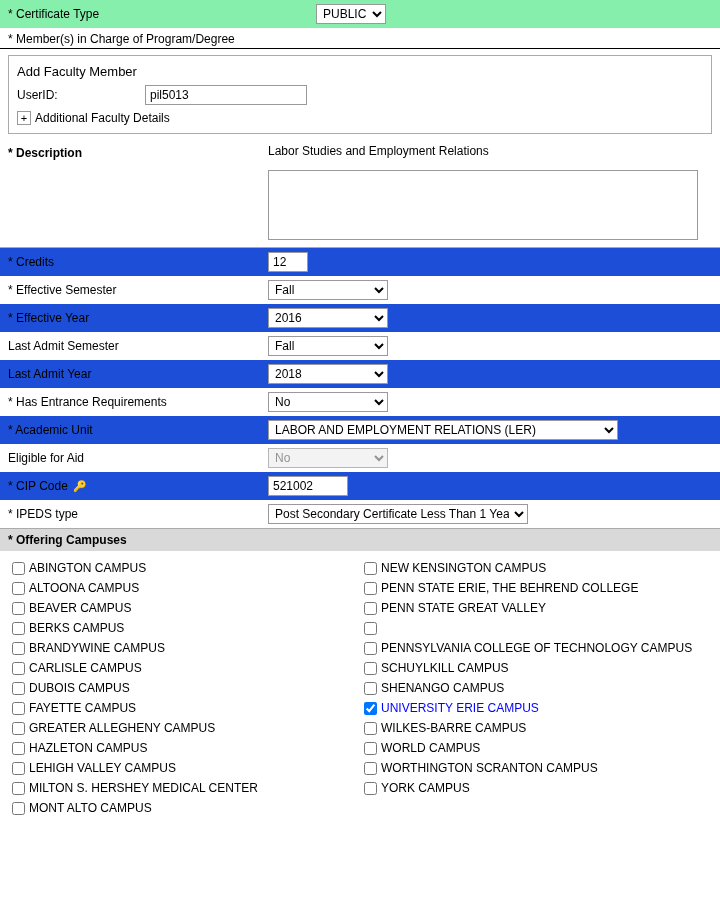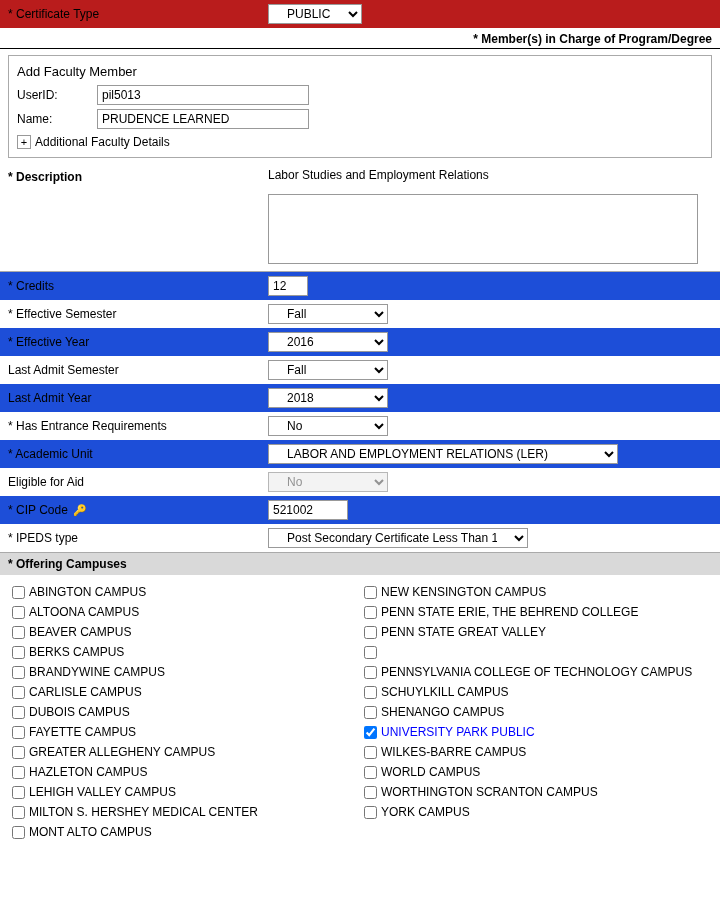--- a/index.html
+++ b/index.html
@@ -32,21 +32,21 @@
       flex: 1;
     }
     input[type="text"] {
       border: 1px solid #999;
       padding: 2px 4px;
       font-size: 12px;
       height: 20px;
     }
     select {
       border: 1px solid #999;
-      padding: 1px 14px;
+      padding: 1px 2px;
       font-size: 12px;
       height: 20px;
       background: #fff;
     }
     textarea {
       border: 1px solid #999;
       font-size: 12px;
       width: 430px;
       height: 70px;
       resize: none;
@@ -76,21 +76,22 @@
     .faculty-field-row {
       display: flex;
       align-items: center;
       margin-bottom: 4px;
     }
     .faculty-field-label {
       width: 80px;
       font-size: 12px;
     }
     .faculty-field-input input {
-      width: 212px;
+      width: 162px;
+      margin-left: 48px;
     }
     .additional-details {
       display: flex;
       align-items: center;
       margin-top: 6px;
       cursor: pointer;
     }
     .plus-icon {
       width: 14px;
       height: 14px;
@@ -126,35 +127,35 @@
     hr {
       border: none;
       border-top: 1px solid #aaa;
       margin: 0;
     }
     
     .cert-type-row {
       display: flex;
       align-items: center;
       padding: 4px 8px;
-      background: #b91c1c;
+      background: #86efac;
+      gap: 48px;
     }
     .cert-type-label {
       width: 260px;
       min-width: 260px;
       font-size: 12px;
     }
     
     .member-row {
       padding: 4px 8px 2px 8px;
       font-size: 12px;
-      font-weight: bold;
+      font-weight: normal;
       background: #fff;
       border-bottom: 1px solid #000;
-      text-align: right;
     }
     
     select.wide {
       width: 350px;
     }
     select.medium {
       width: 120px;
     }
     select.ipeds {
       width: 260px;
@@ -214,26 +215,20 @@
   </div>
 
   <div class="faculty-box">
     <div class="faculty-title">Add Faculty Member</div>
     <div class="faculty-field-row">
       <div class="faculty-field-label">UserID:</div>
       <div class="faculty-field-input">
         <input type="text" value="pil5013" style="">
       </div>
     </div>
-    <div class="faculty-field-row">
-      <div class="faculty-field-label">Name:</div>
-      <div class="faculty-field-input">
-        <input type="text" value="PRUDENCE LEARNED" style="">
-      </div>
-    </div>
     <div class="additional-details">
       <div class="plus-icon">+</div>
       <span>Additional Faculty Details</span>
     </div>
   </div>
 
   <div class="description-row">
     <div class="description-label">* Description</div>
     <div class="description-value">
       <div class="desc-header">Labor Studies and Employment Relations</div>
@@ -405,21 +400,21 @@
         <div class="campus-item">
           <input type="checkbox" style="">
           <label>SHENANGO CAMPUS</label>
         </div>
         <div class="campus-item">
           <input type="checkbox" style="">
           <label>FAYETTE CAMPUS</label>
         </div>
         <div class="campus-item checked-blue">
           <input type="checkbox" checked="" style="">
-          <label style="color: rgb(0, 0, 255);">UNIVERSITY PARK PUBLIC</label>
+          <label style="color: rgb(0, 0, 255);">UNIVERSITY ERIE CAMPUS</label>
         </div>
         <div class="campus-item">
           <input type="checkbox" style="">
           <label>GREATER ALLEGHENY CAMPUS</label>
         </div>
         <div class="campus-item">
           <input type="checkbox" style="">
           <label>WILKES-BARRE CAMPUS</label>
         </div>
         <div class="campus-item">

